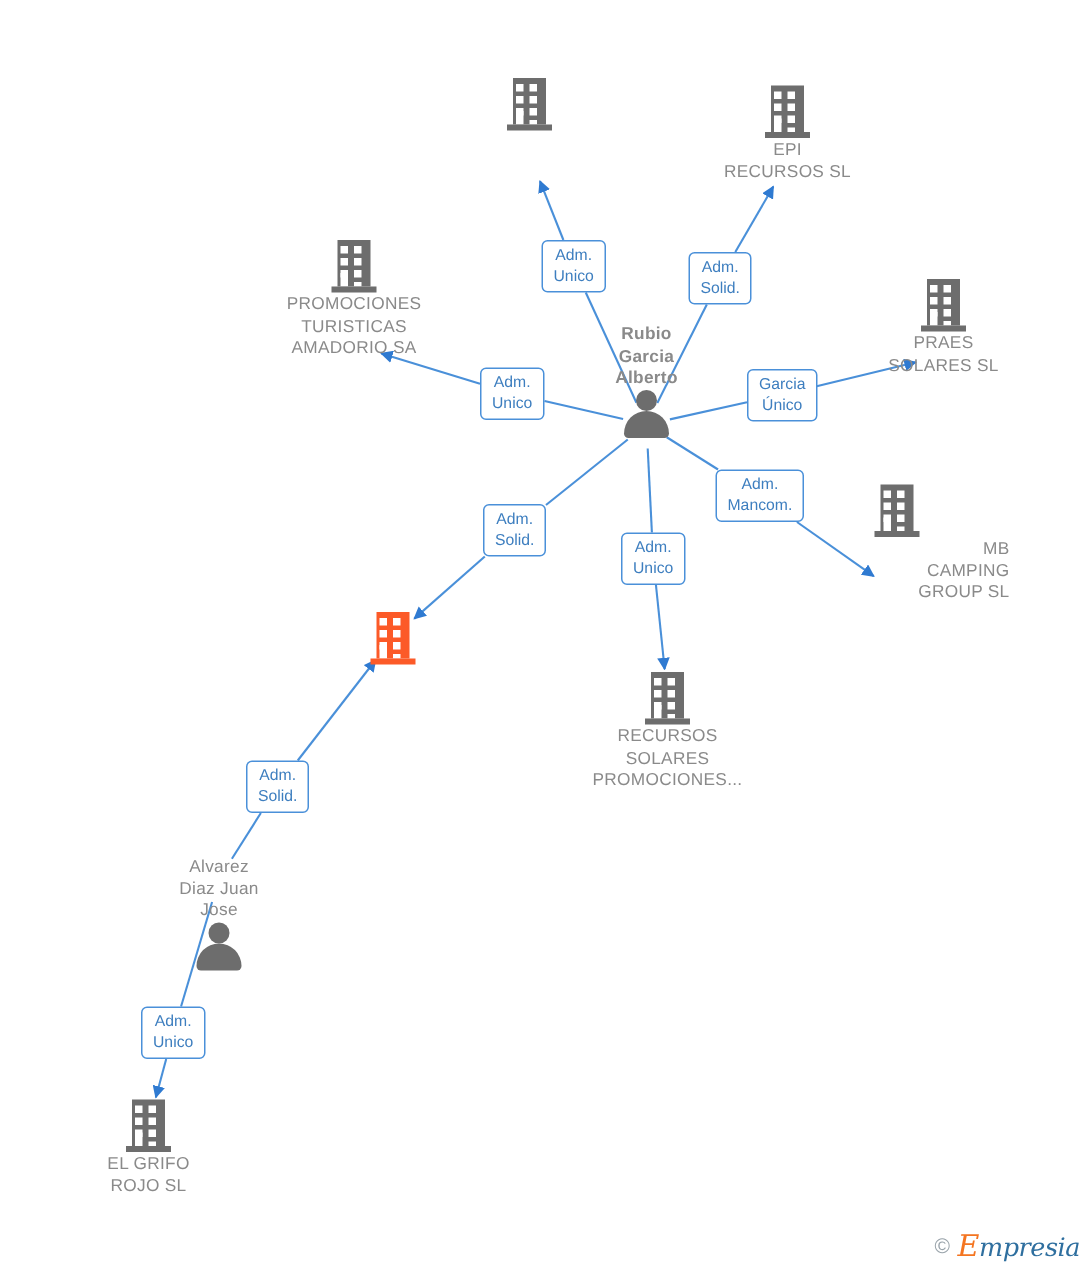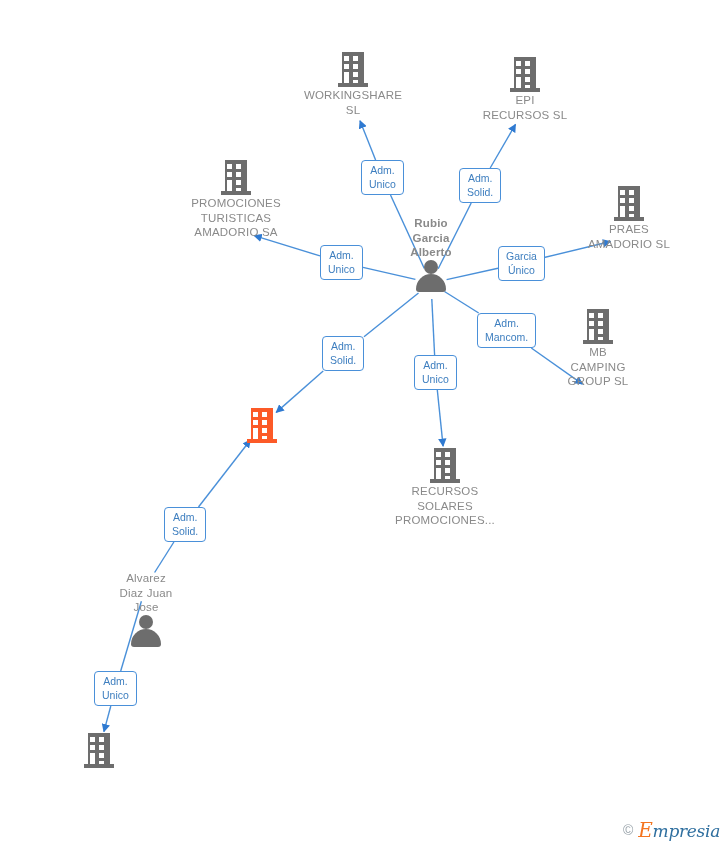--- a/index.html
+++ b/index.html
@@ -200,22 +200,20 @@
             <span class="win" style="left:15px;top:4px"></span>
             <span class="win" style="left:6px;top:12px"></span>
             <span class="win" style="left:15px;top:12px"></span>
             <span class="win" style="left:6px;top:20px"></span>
             <span class="win" style="left:15px;top:20px"></span>
             <span class="door" style="left:6px;bottom:4px"></span>
             <span class="win" style="left:15px;top:28px;height:3px"></span>
             <span class="base"></span>
           </div>
         </div>
-        <div class="node-label">WORKINGSHARE
-SL</div>
       </div>
       <div class="node company" style="left: 525px; top: 57px;">
         <div class="node-glyph">
           <div class="bldg">
             <span class="tower"></span>
             <span class="win" style="left:6px;top:4px"></span>
             <span class="win" style="left:15px;top:4px"></span>
             <span class="win" style="left:6px;top:12px"></span>
             <span class="win" style="left:15px;top:12px"></span>
             <span class="win" style="left:6px;top:20px"></span>
@@ -256,34 +254,34 @@
             <span class="win" style="left:6px;top:12px"></span>
             <span class="win" style="left:15px;top:12px"></span>
             <span class="win" style="left:6px;top:20px"></span>
             <span class="win" style="left:15px;top:20px"></span>
             <span class="door" style="left:6px;bottom:4px"></span>
             <span class="win" style="left:15px;top:28px;height:3px"></span>
             <span class="base"></span>
           </div>
         </div>
         <div class="node-label">PRAES
-AMADORIO  SL</div>
+SOLARES  SL</div>
       </div>
       <div class="node person" style="left: 431px; top: 215px; font-weight: bold;">
         <div class="node-label">Rubio
 Garcia
 Alberto</div>
         <div class="node-glyph">
           <div class="person-glyph">
             <span class="head"></span>
             <span class="body"></span>
           </div>
         </div>
       </div>
-      <div class="node company" style="left: 598px; top: 309px;">
+      <div class="node company" style="left: 598px; top: 323px; text-align: right;">
         <div class="node-glyph">
           <div class="bldg">
             <span class="tower"></span>
             <span class="win" style="left:6px;top:4px"></span>
             <span class="win" style="left:15px;top:4px"></span>
             <span class="win" style="left:6px;top:12px"></span>
             <span class="win" style="left:15px;top:12px"></span>
             <span class="win" style="left:6px;top:20px"></span>
             <span class="win" style="left:15px;top:20px"></span>
             <span class="door" style="left:6px;bottom:4px"></span>
@@ -349,20 +347,22 @@
             <span class="win" style="left:15px;top:4px"></span>
             <span class="win" style="left:6px;top:12px"></span>
             <span class="win" style="left:15px;top:12px"></span>
             <span class="win" style="left:6px;top:20px"></span>
             <span class="win" style="left:15px;top:20px"></span>
             <span class="door" style="left:6px;bottom:4px"></span>
             <span class="win" style="left:15px;top:28px;height:3px"></span>
             <span class="base"></span>
           </div>
         </div>
+        <div class="node-label">EL GRIFO
+ROJO  SL</div>
       </div>
     </div>
   <div id="labels-layer">
       <div class="edge-label" style="left: 361px; top: 160px;">Adm.
 Unico</div>
       <div class="edge-label" style="left: 459px; top: 168px;">Adm.
 Solid.</div>
       <div class="edge-label" style="left: 320px; top: 245px;">Adm.
 Unico</div>
       <div class="edge-label" style="left: 498px; top: 246px;">Garcia

